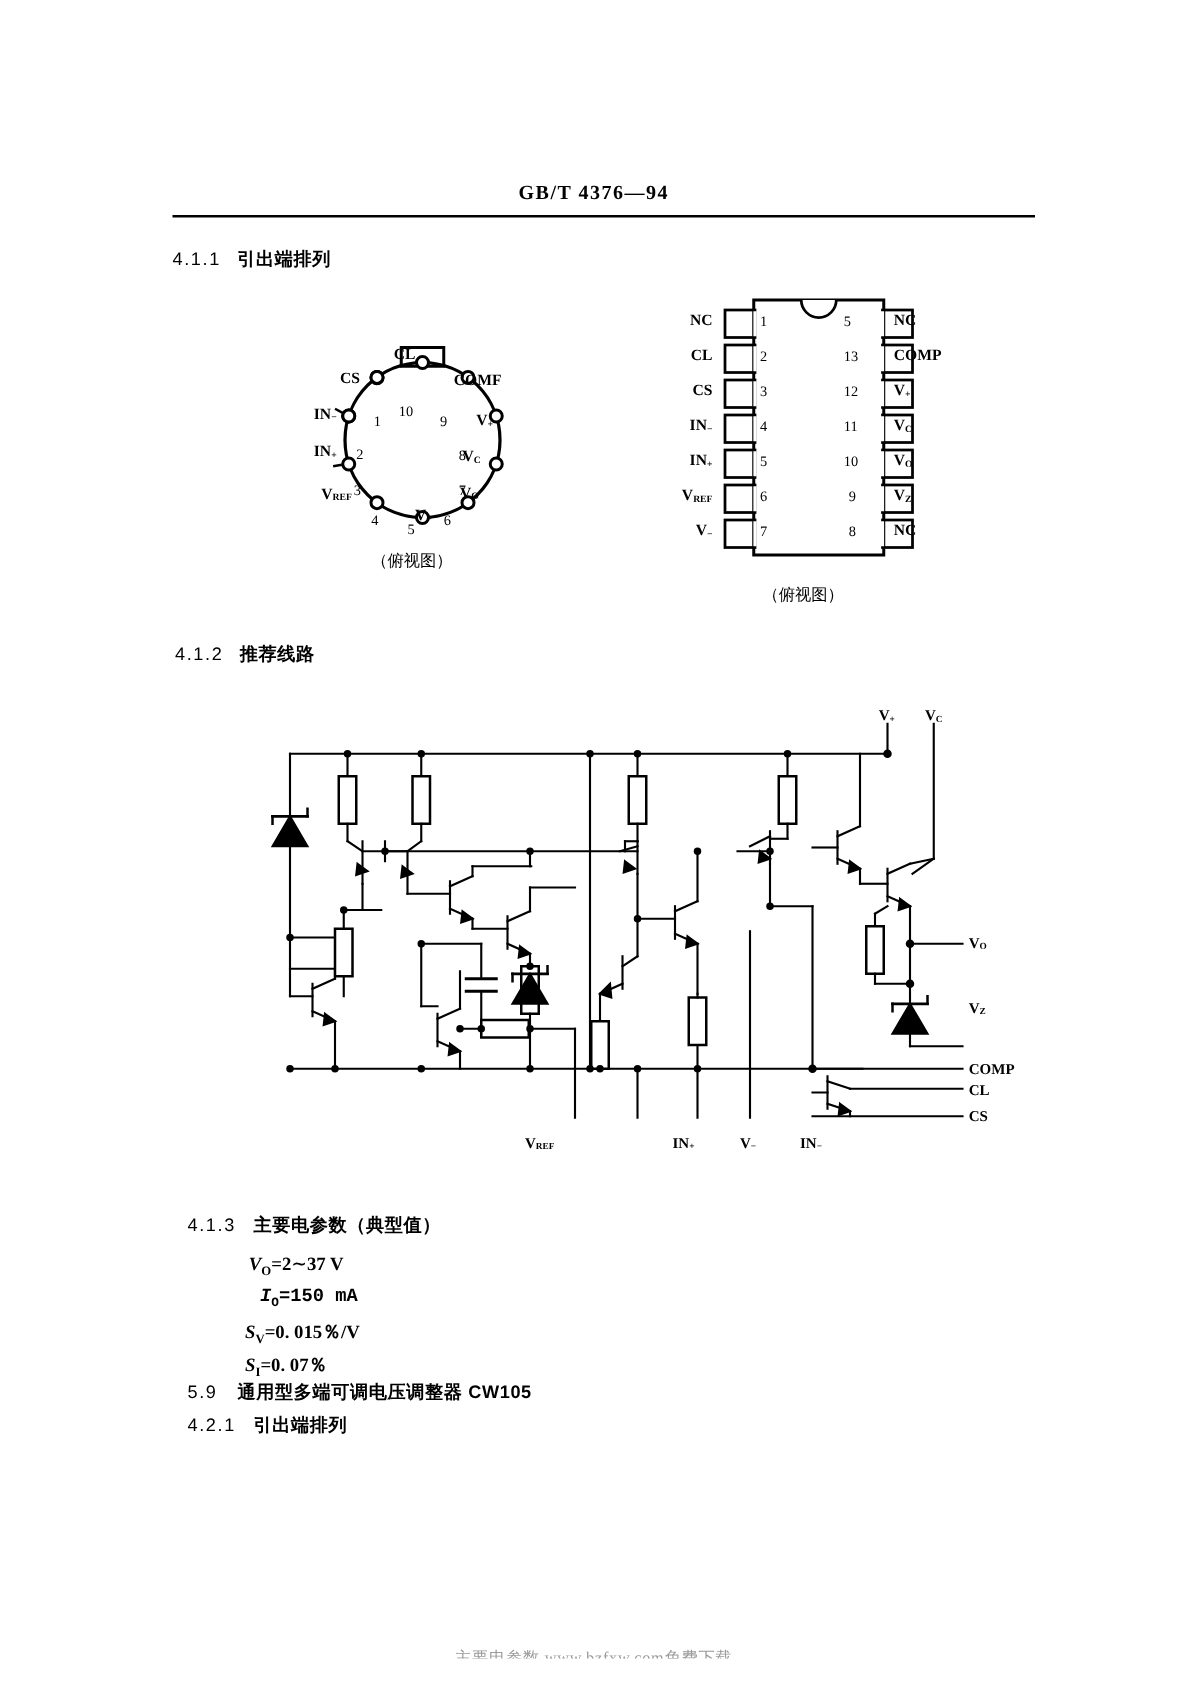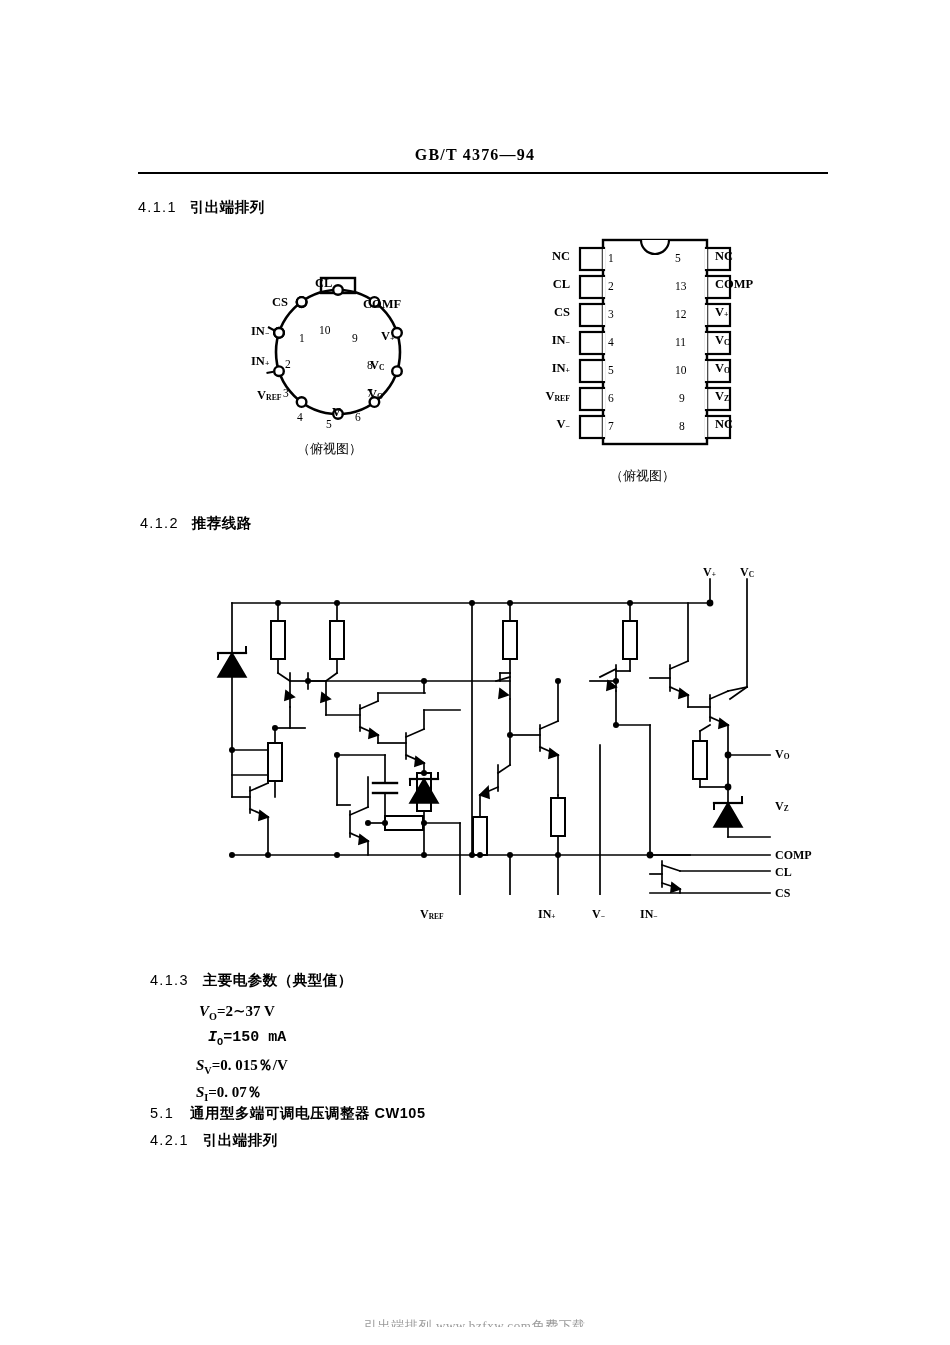--- a/index.html
+++ b/index.html
@@ -543,19 +543,19 @@
   <div class="param-line" style="left:208px; top:1029px;font-family:Liberation Mono, monospace;">
     <i>I</i><sub>O</sub><span>=150  mA</span>
   </div>
   <div class="param-line" style="left:196px; top:1056px;">
     <i>S</i><sub>V</sub><span>=0. 015％/V</span>
   </div>
   <div class="param-line" style="left:196px; top:1083px;">
     <i>S</i><sub>I</sub><span>=0. 07％</span>
   </div>
 
-  <div class="sec-head" style="left:150px; top:1104px;"><span class="sec-num">5.1</span><span style="display:inline-block;width:16px"></span><span>通用型多端可调电压调整器 CW105</span></div>
+  <div class="sec-head" style="left:150px; top:1104px;"><span class="sec-num">5.9</span><span style="display:inline-block;width:16px"></span><span>通用型多端可调电压调整器 CW105</span></div>
 
   <div class="sec-head" style="left:150px; top:1131px;"><span class="sec-num">4.2.1</span><span style="display:inline-block;width:14px"></span><span>引出端排列</span></div>
 
-  <div id="footer">引出端排列  www.bzfxw.com免费下载</div>
+  <div id="footer">主要电参数  www.bzfxw.com免费下载</div>
 
 </div>
 
 </body></html>

